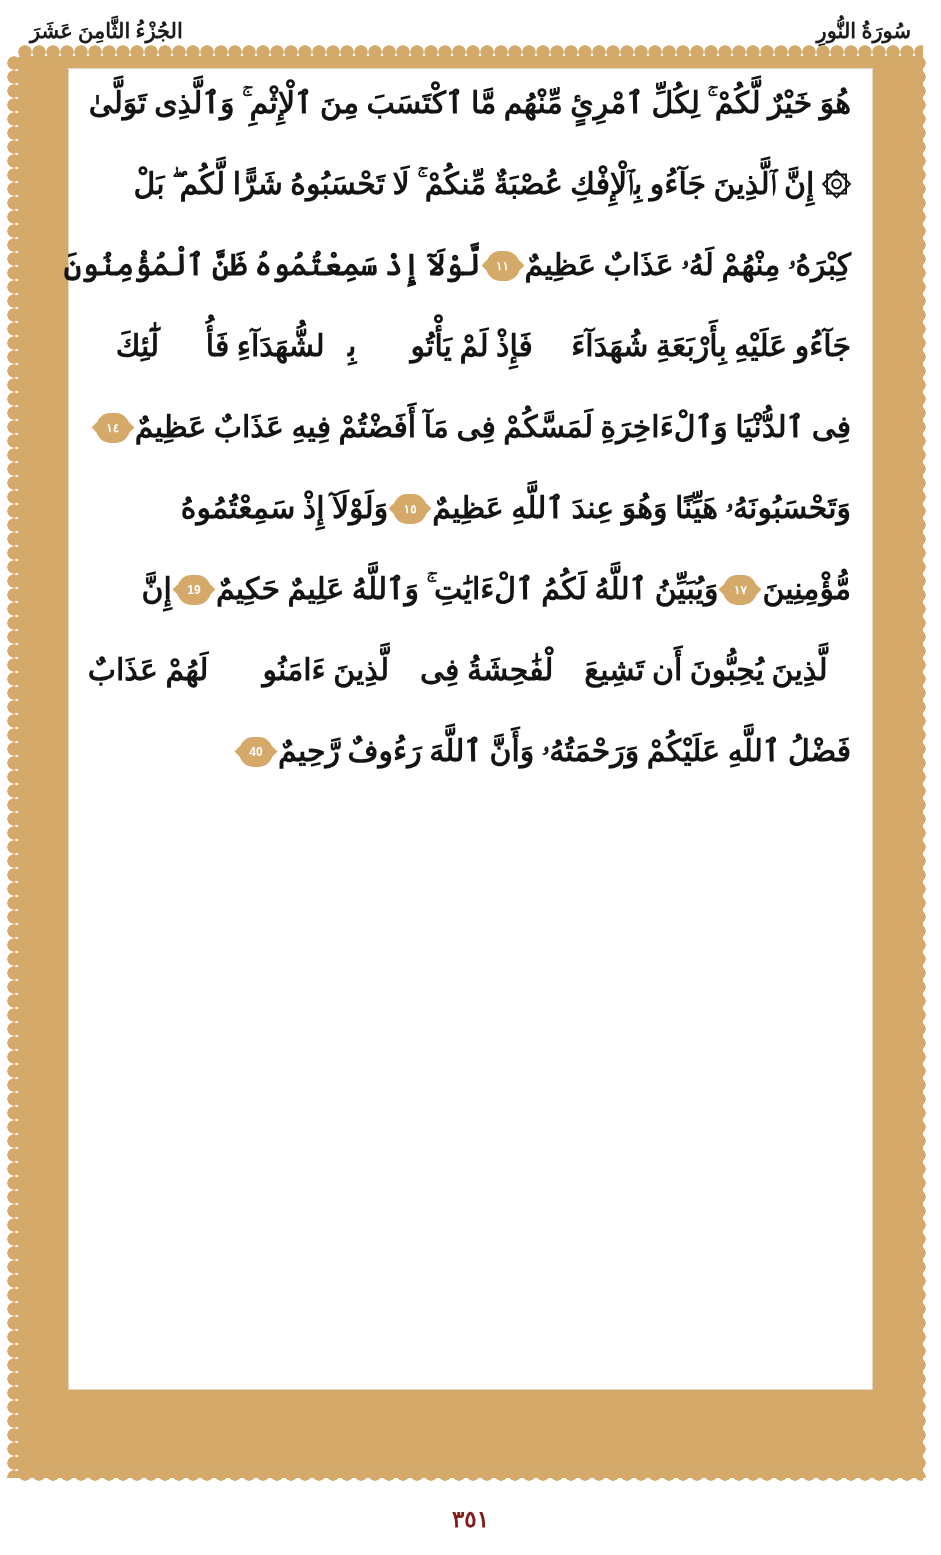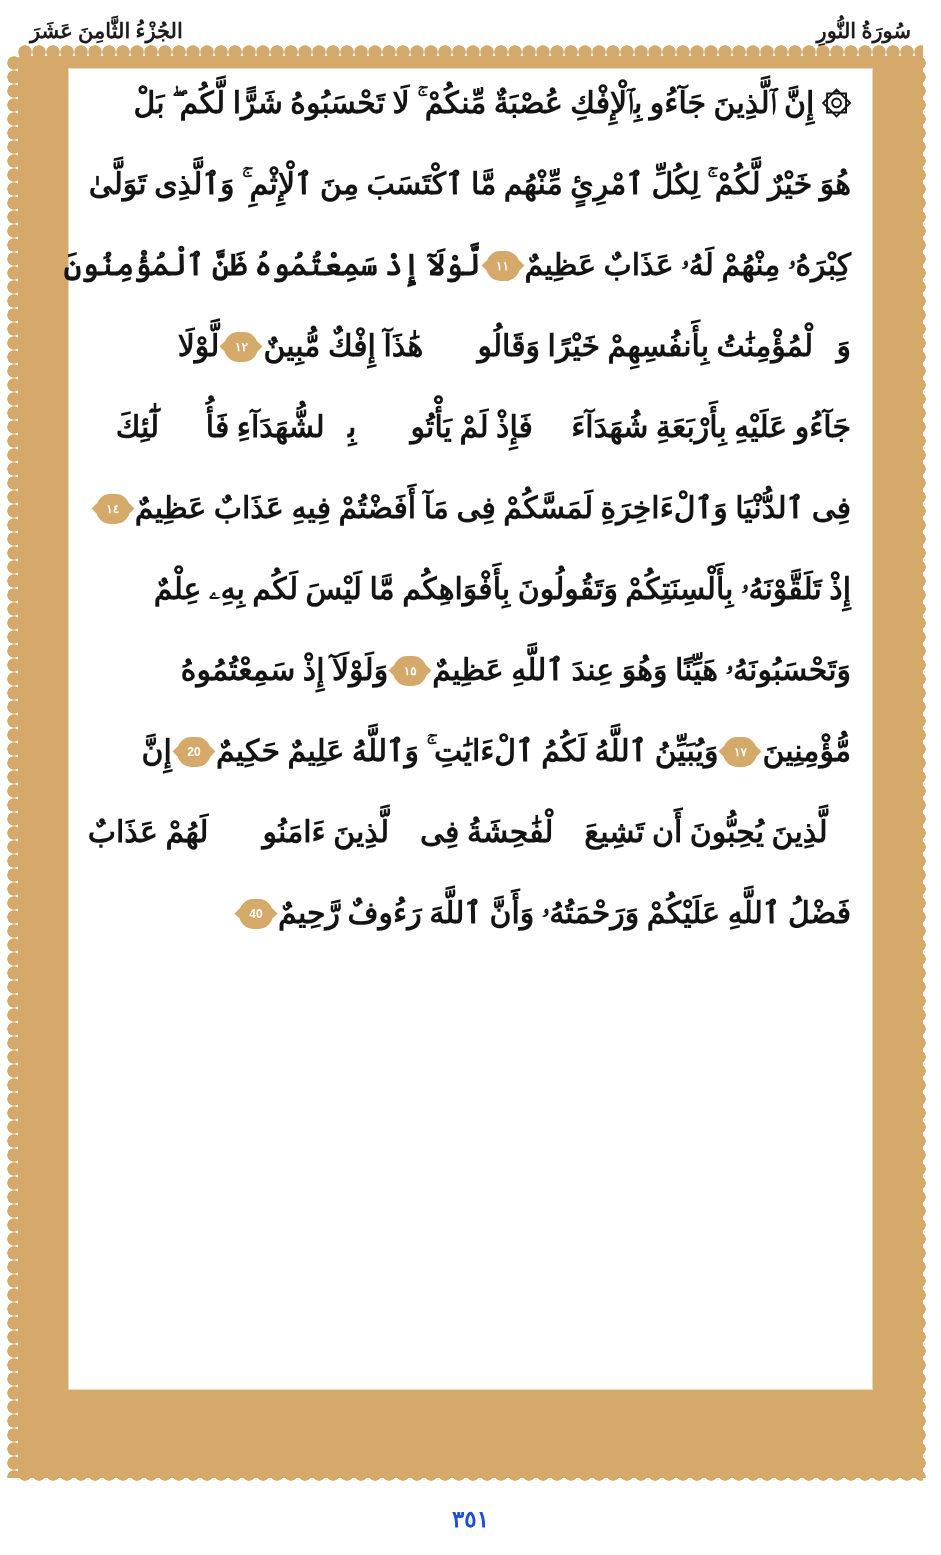--- a/index.html
+++ b/index.html
@@ -163,21 +163,21 @@
   .page-footer {
     position: absolute;
     bottom: 22px;
     left: 0;
     right: 0;
     text-align: center;
   }
   .page-number {
     font-size: 23px;
     font-weight: 700;
-    color: #1d4ed8;
+    color: #7f1d1d;
     font-family: "Liberation Serif", serif;
   }
 </style>
 </head>
 <body>
 
 <div class="page">
 
   <div class="page-header">
     <div class="header-item juz">الجُزْءُ الثَّامِنَ عَشَرَ</div>
@@ -186,45 +186,39 @@
 
   <div class="frame"></div>
   <div class="scallop top"></div>
   <div class="scallop bottom"></div>
   <div class="scallop left"></div>
   <div class="scallop right"></div>
   <div class="frame-inner"></div>
 
   <div class="mushaf-text" id="mushaf-text">
       <div class="line stretch">
+        <div><span class="seg">هُوَ خَيْرٌ لَّكُمْ ۚ لِكُلِّ ٱمْرِئٍ مِّنْهُم مَّا ٱكْتَسَبَ مِنَ ٱلْإِثْمِ ۚ وَٱلَّذِى تَوَلَّىٰ</span></div>
+      </div>
+      <div class="line stretch">
         <div><span class="seg">۞ إِنَّ ٱلَّذِينَ جَآءُو بِٱلْإِفْكِ عُصْبَةٌ مِّنكُمْ ۚ لَا تَحْسَبُوهُ شَرًّا لَّكُم ۖ بَلْ</span></div>
       </div>
       <div class="line stretch">
-        <div><span class="seg">هُوَ خَيْرٌ لَّكُمْ ۚ لِكُلِّ ٱمْرِئٍ مِّنْهُم مَّا ٱكْتَسَبَ مِنَ ٱلْإِثْمِ ۚ وَٱلَّذِى تَوَلَّىٰ</span></div>
-      </div>
-      <div class="line stretch">
         <div><span class="seg">كِبْرَهُۥ مِنْهُمْ لَهُۥ عَذَابٌ عَظِيمٌ</span><span class="ayah">١١</span><span class="seg">لَّوْلَآ إِذْ سَمِعْتُمُوهُ ظَنَّ ٱلْمُؤْمِنُونَ</span></div>
       </div>
       <div class="line stretch">
-        <div><span class="seg">وَٱلْمُؤْمِنَٰتُ بِأَنفُسِهِمْ خَيْرًا وَقَالُوا۟ هَٰذَآ إِفْكٌ مُّبِينٌ</span><span class="ayah">١٢</span><span class="seg">لَّوْلَا</span></div>
-      </div>
-      <div class="line stretch">
         <div><span class="seg">جَآءُو عَلَيْهِ بِأَرْبَعَةِ شُهَدَآءَ ۚ فَإِذْ لَمْ يَأْتُوا۟ بِٱلشُّهَدَآءِ فَأُو۟لَٰٓئِكَ</span></div>
       </div>
       <div class="line stretch">
         <div><span class="seg">فِى ٱلدُّنْيَا وَٱلْءَاخِرَةِ لَمَسَّكُمْ فِى مَآ أَفَضْتُمْ فِيهِ عَذَابٌ عَظِيمٌ</span><span class="ayah">١٤</span></div>
       </div>
       <div class="line stretch">
-        <div><span class="seg">إِذْ تَلَقَّوْنَهُۥ بِأَلْسِنَتِكُمْ وَتَقُولُونَ بِأَفْوَاهِكُم مَّا لَيْسَ لَكُم بِهِۦ عِلْمٌ</span></div>
-      </div>
-      <div class="line stretch">
         <div><span class="seg">وَتَحْسَبُونَهُۥ هَيِّنًا وَهُوَ عِندَ ٱللَّهِ عَظِيمٌ</span><span class="ayah">١٥</span><span class="seg">وَلَوْلَآ إِذْ سَمِعْتُمُوهُ</span></div>
       </div>
       <div class="line stretch">
-        <div><span class="seg">مُّؤْمِنِينَ</span><span class="ayah">١٧</span><span class="seg">وَيُبَيِّنُ ٱللَّهُ لَكُمُ ٱلْءَايَٰتِ ۚ وَٱللَّهُ عَلِيمٌ حَكِيمٌ</span><span class="ayah">20</span><span class="seg">إِنَّ</span></div>
+        <div><span class="seg">مُّؤْمِنِينَ</span><span class="ayah">١٧</span><span class="seg">وَيُبَيِّنُ ٱللَّهُ لَكُمُ ٱلْءَايَٰتِ ۚ وَٱللَّهُ عَلِيمٌ حَكِيمٌ</span><span class="ayah">19</span><span class="seg">إِنَّ</span></div>
       </div>
       <div class="line stretch">
         <div><span class="seg">ٱلَّذِينَ يُحِبُّونَ أَن تَشِيعَ ٱلْفَٰحِشَةُ فِى ٱلَّذِينَ ءَامَنُوا۟ لَهُمْ عَذَابٌ</span></div>
       </div>
       <div class="line stretch">
         <div><span class="seg">فَضْلُ ٱللَّهِ عَلَيْكُمْ وَرَحْمَتُهُۥ وَأَنَّ ٱللَّهَ رَءُوفٌ رَّحِيمٌ</span><span class="ayah">40</span></div>
       </div>
     </div>
 
   <div class="page-footer">

